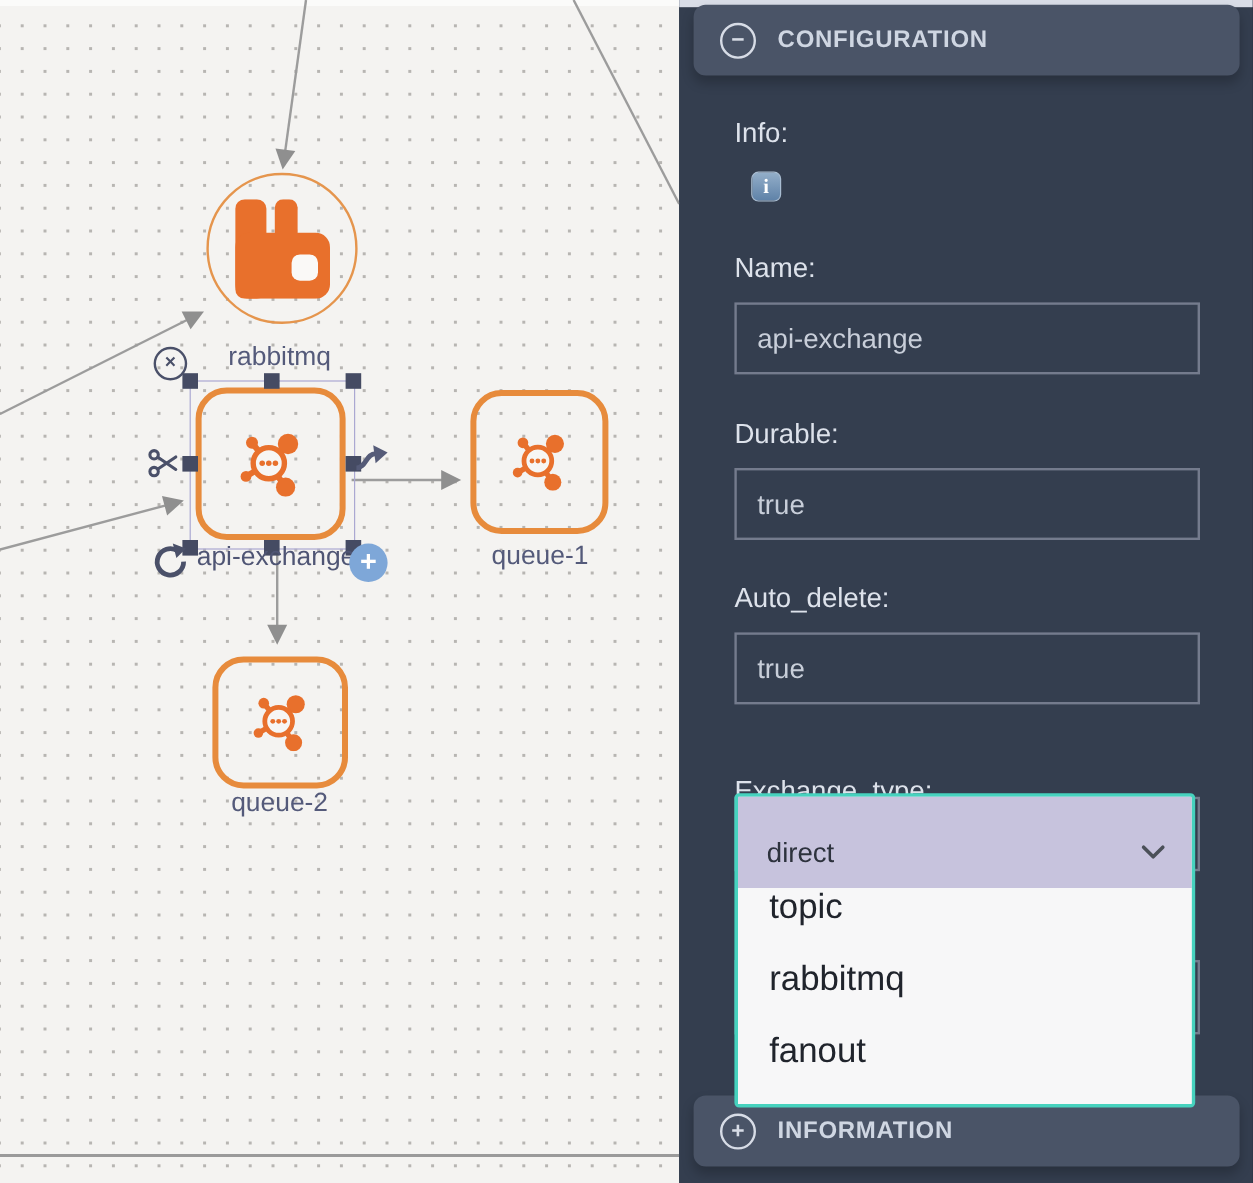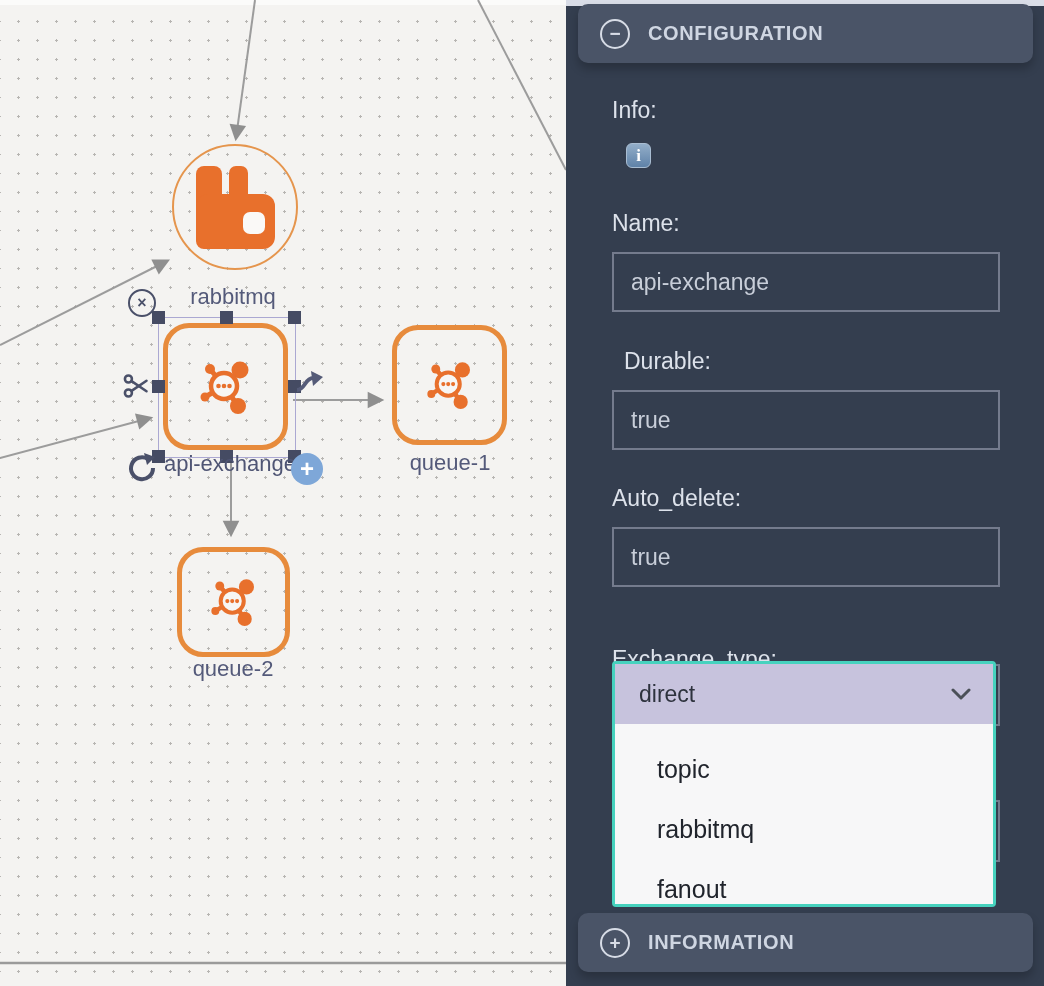--- a/index.html
+++ b/index.html
@@ -51,23 +51,23 @@
     box-sizing:border-box;z-index:1;}
 
   #info-icon{position:absolute;left:60px;top:143px;width:25px;height:25px;border-radius:6px;
     background:linear-gradient(#93aec9,#5f82a8);border:1px solid #a9bdd2;box-sizing:border-box;
     display:flex;align-items:center;justify-content:center;color:#fff;
     font-family:"Liberation Serif", serif;font-size:17px;font-weight:bold;z-index:2;}
 
   #dropdown{position:absolute;left:46px;top:661px;width:378px;border:3px solid #46d2be;
     border-radius:4px;z-index:10;background:#f7f7f8;}
   #dd-selected{height:60px;background:#c7c3dd;display:flex;align-items:center;
-    justify-content:space-between;padding:0 22px 0 24px;color:#2d323d;font-size:23px;}
-  .dd-option{height:60px;display:flex;align-items:flex-end;padding-left:42px;
-    color:#20242c;font-size:25px;background:#f7f7f8;}
+    justify-content:space-between;padding:16px 22px 0 24px;color:#2d323d;font-size:23px;}
+  .dd-option{height:60px;display:flex;align-items:flex-start;padding-left:26px;
+    color:#20242c;font-size:29px;background:#f7f7f8;}
 </style>
 </head>
 <body>
 
 <div id="stage">
 
   <div id="canvas">
     <div id="canvas-top-strip"></div>
 
     <svg class="edges" width="566" height="986" viewBox="0 0 566 986">
@@ -211,21 +211,21 @@
     <div class="field-label" style="top:97px;">Info:</div>
     <div id="info-icon">
       <span>i</span>
     </div>
 
     <div class="field-label" style="top:210px;">Name:</div>
     <div class="t-input" style="top:252px;">
       <span>api-exchange</span>
     </div>
 
-    <div class="field-label" style="top:348px;margin-left:12px;">Durable:</div>
+    <div class="field-label" style="top:348px;">Durable:</div>
     <div class="t-input" style="top:390px;">
       <span>true</span>
     </div>
 
     <div class="field-label" style="top:485px;">Auto_delete:</div>
     <div class="t-input" style="top:527px;">
       <span>true</span>
     </div>
 
     <div class="field-label" style="top:646px;">Exchange_type:</div>

